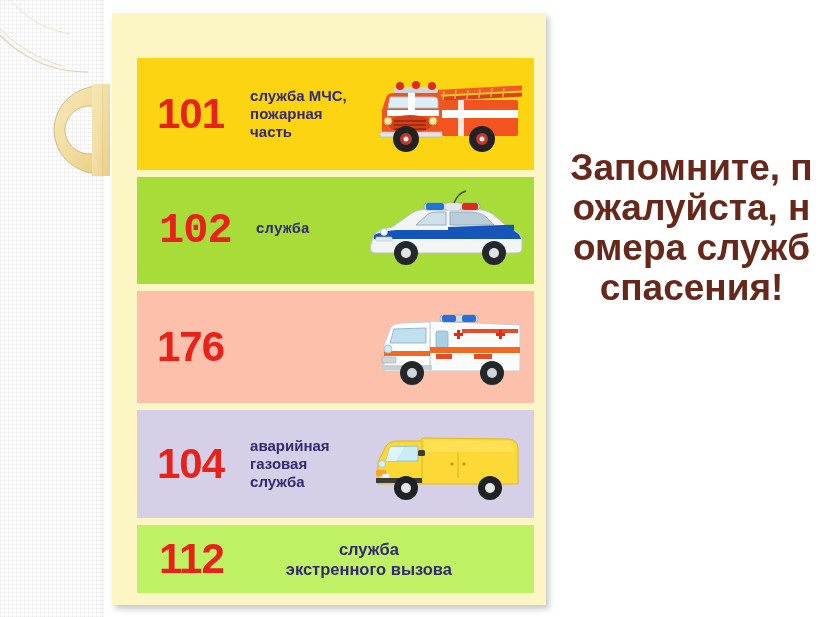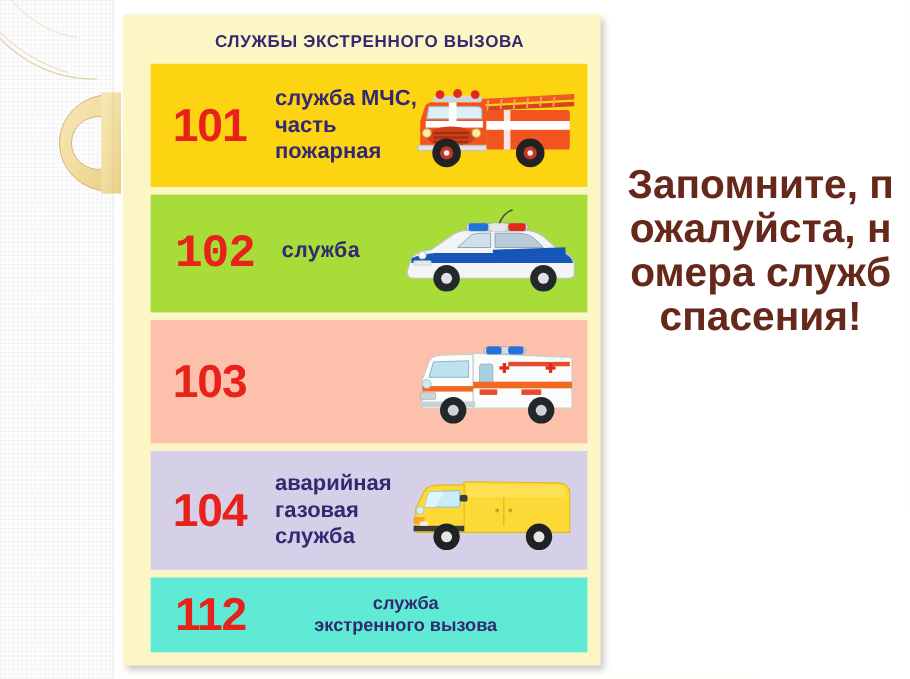--- a/index.html
+++ b/index.html
@@ -76,21 +76,21 @@
   }
   .row-number {
     font-size: 42px;
     font-weight: bold;
     color: #e8221a;
     line-height: 1;
     flex: 0 0 auto;
     letter-spacing: -1px;
   }
   .row-label {
-    font-size: 20px;
+    font-size: 15px;
     font-weight: bold;
     color: #332970;
     line-height: 1.22;
     flex: 0 0 auto;
   }
   .row-art {
     position: absolute;
     right: 4px;
     bottom: 0;
     top: 0;
@@ -100,21 +100,21 @@
 
   
   .r1 { height: 112px; background: #fcd411; padding-left: 20px; }
   .r1 .row-label { margin-left: 26px; }
   .r2 { height: 107px; background: #a8dc38; padding-left: 22px; font-family: Liberation Mono, monospace; }
   .r2 .row-label { margin-left: 24px; }
   .r3 { height: 112px; background: #fcc0ab; padding-left: 20px; }
   .r3 .row-label { margin-left: 24px; }
   .r4 { height: 108px; background: #d5d0e8; padding-left: 20px; }
   .r4 .row-label { margin-left: 26px; }
-  .r5 { height: 68px; background: #5eead4; padding-left: 22px; margin-bottom: 0; }
+  .r5 { height: 68px; background: #bef264; padding-left: 22px; margin-bottom: 0; }
   .r5 .row-label { margin-left: 62px; text-align: center; font-size: 16.5px; }
 
   
   #message {
     position: absolute;
     left: 565px; top: 148px;
     width: 253px;
     text-align: center;
     font-size: 37px;
     font-weight: bold;
@@ -145,30 +145,29 @@
                A 46 44 0 1 0 100 174
                L 100 152
                A 25 24 0 1 1 100 108 Z" fill="url(#goldGrad)" stroke="#cdb578" stroke-width="0.9"></path>
       <rect x="92" y="84" width="18" height="92" fill="url(#goldGrad)"></rect>
     </g>
   </svg>
 </div>
 
 <div id="poster">
 
-  <div id="poster-title">СЛУЖБЫ ЭКСТРЕННОГО ВЫЗОВА</div>
 
   <div id="rows">
 
     <div class="row r1">
       <div class="row-number">101</div>
       <div class="row-label">
         <div>служба МЧС,</div>
+        <div>пожарная</div>
         <div>часть</div>
-        <div>пожарная</div>
       </div>
       <div class="row-art">
         <svg width="160" height="96" viewBox="0 0 160 96">
 
           <rect x="66" y="24" width="86" height="5" fill="#f05a23" transform="rotate(-3 66 24)"></rect>
           <rect x="66" y="31" width="86" height="4" fill="#d6441a" transform="rotate(-3 66 31)"></rect>
           <g stroke="#f7a072" stroke-width="1.6">
             <line x1="74" y1="25" x2="73" y2="34"></line>
               <line x1="86" y1="24" x2="85" y2="33"></line>
             <line x1="98" y1="24" x2="97" y2="33"></line>
@@ -240,21 +239,21 @@
 
           <circle cx="44" cy="68" r="12" fill="#24282b"></circle>
             <circle cx="44" cy="68" r="5" fill="#dfe3e5"></circle>
           <circle cx="132" cy="68" r="12" fill="#24282b"></circle>
             <circle cx="132" cy="68" r="5" fill="#dfe3e5"></circle>
         </svg>
       </div>
     </div>
 
     <div class="row r3">
-      <div class="row-number">103</div>
+      <div class="row-number">176</div>
       <div class="row-art">
         <svg width="160" height="96" viewBox="0 0 160 96">
 
           <path d="M60 22 L150 26 L150 72 L60 72 Z" fill="#fafbfb" stroke="#c6cdd1" stroke-width="1"></path>
 
           <path d="M14 46 L20 30 Q22 24 32 24 L60 23 L60 72 L14 72 Z" fill="#fdfdfd" stroke="#c6cdd1" stroke-width="1"></path>
           <path d="M24 30 L56 29 L56 44 L20 44 Z" fill="#bfe0ef" stroke="#8fb4c6" stroke-width="0.9"></path>
 
           <rect x="66" y="32" width="12" height="18" rx="2" fill="#a9cfe2" stroke="#8fb4c6" stroke-width="0.8"></rect>
 

